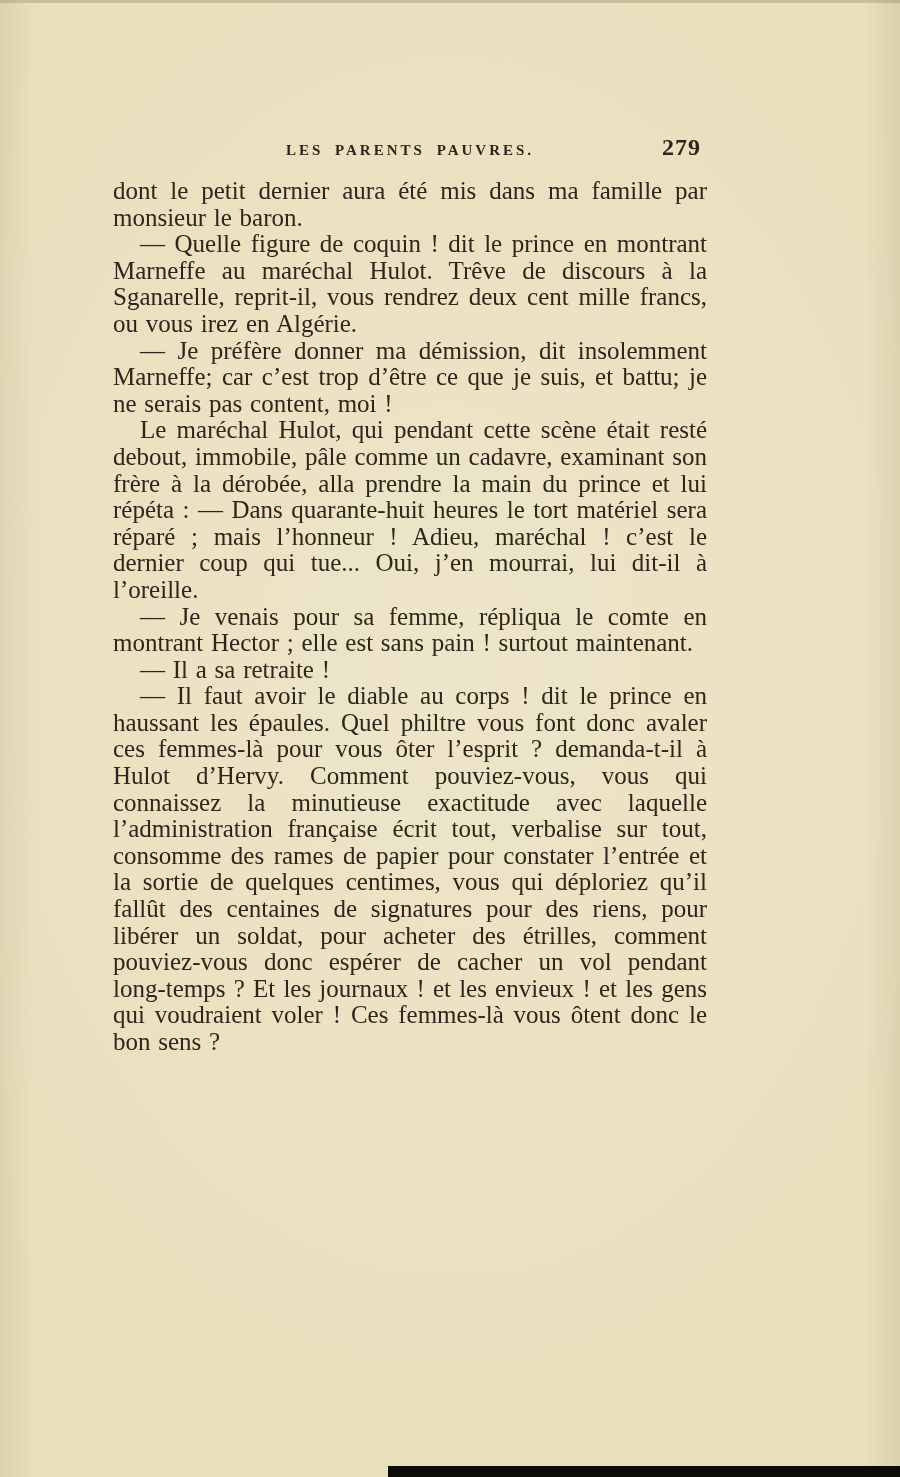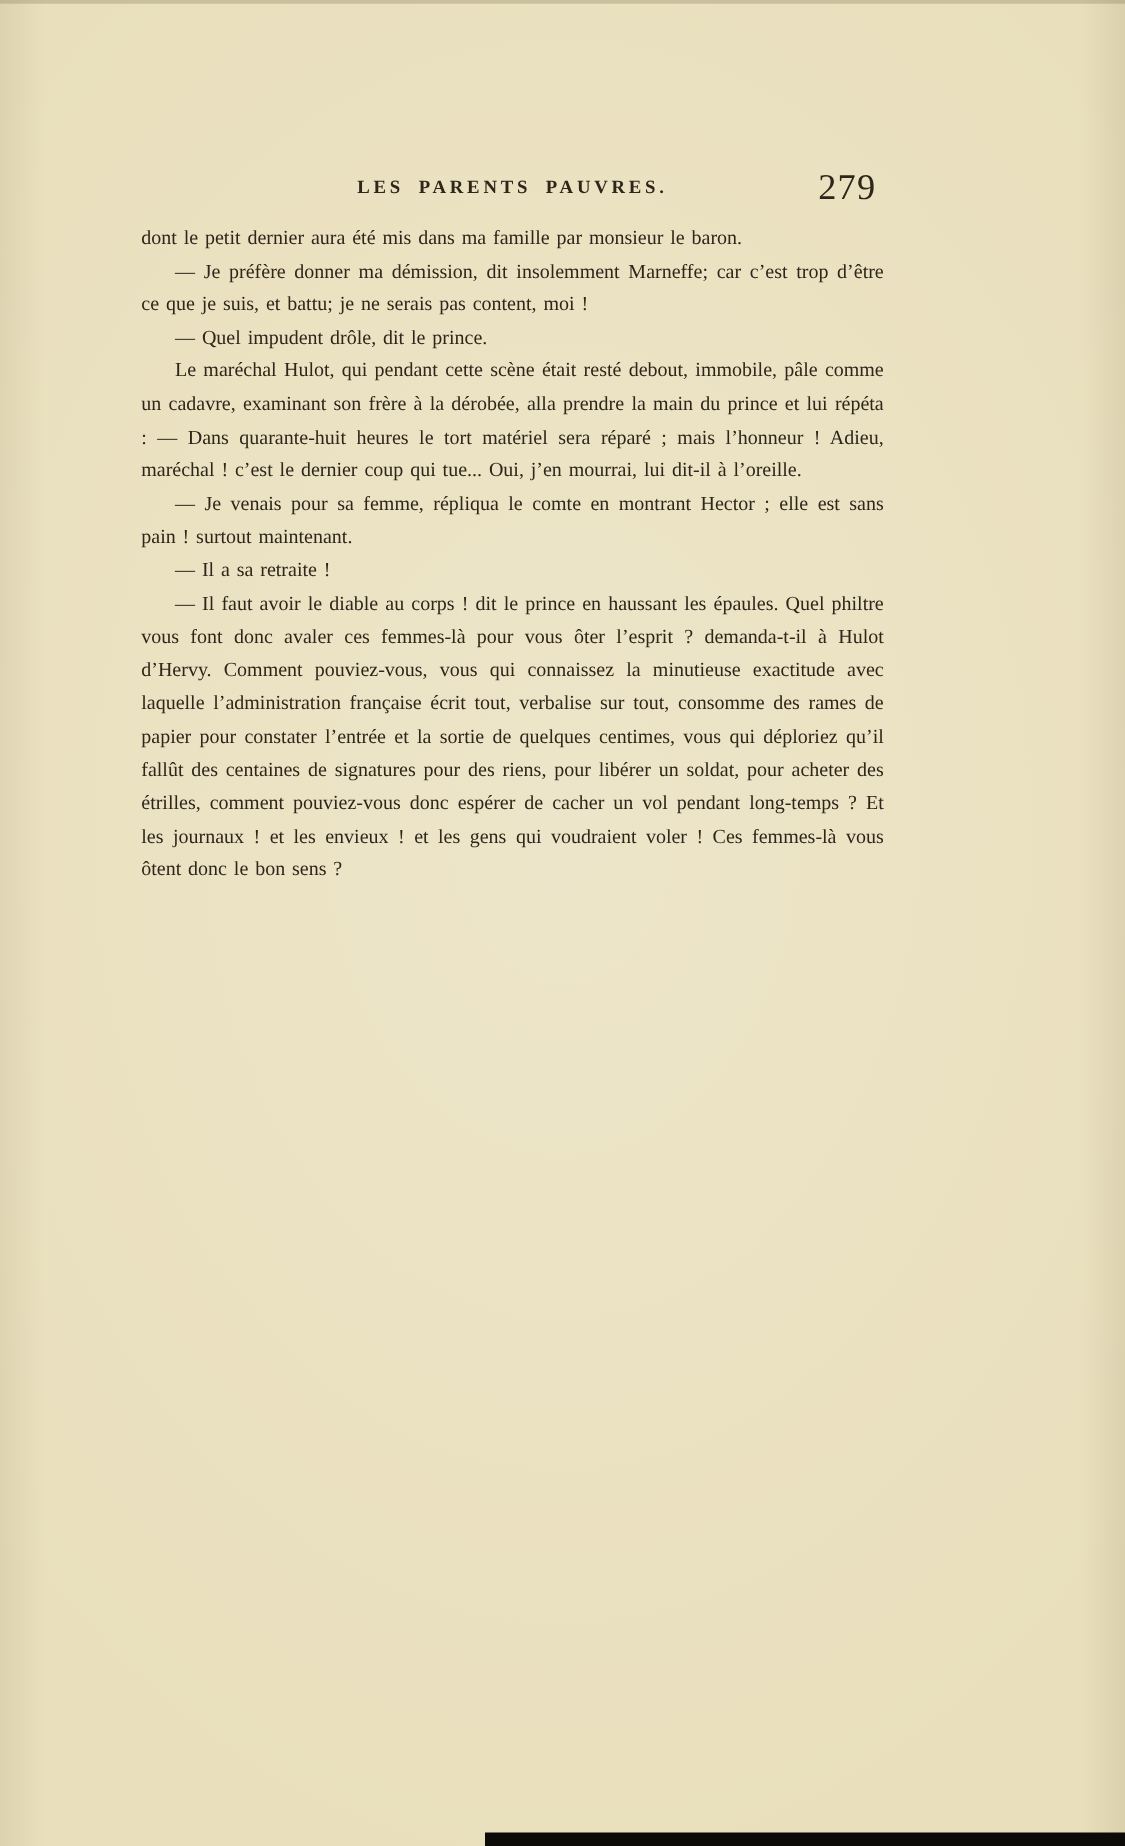--- a/index.html
+++ b/index.html
@@ -42,27 +42,27 @@
     letter-spacing: 3px;
     word-spacing: 5px;
     white-space: nowrap;
     font-weight: bold;
     color: var(--ink);
   }
   .page-number {
     position: absolute;
     right: 6px;
     top: -4px;
-    font-size: 29px;
-    font-weight: normal;
+    font-size: 24px;
+    font-weight: bold;
     letter-spacing: 1px;
     color: var(--ink);
   }
   .text-block {
-    font-size: 16px;
+    font-size: 25px;
     line-height: 26.6px;
     text-align: justify;
     word-spacing: 1.5px;
     color: var(--ink);
   }
   .para { margin: 0; }
   .para.indent { text-indent: 27px; }
   .italic { font-style: italic; letter-spacing: 0.5px; }
   .scan-bottom-bar {
     position: absolute;
@@ -88,22 +88,22 @@
   <div class="scan-top-edge"></div>
 
   <div class="content">
     <div class="page-header">
       <span class="running-title">LES PARENTS PAUVRES.</span>
       <span class="page-number">279</span>
     </div>
 
     <div class="text-block">
         <p class="para"><span>dont le petit dernier aura été mis dans ma famille par monsieur le baron.</span></p>
+        <p class="para indent"><span>— Quelle figure de coquin ! dit le prince en montrant Marneffe au maréchal Hulot. Trêve de discours à la Sganarelle, reprit-il, vous rendrez deux cent mille francs, ou vous irez en Algérie.</span></p>
         <p class="para indent"><span>— Je préfère donner ma démission, dit insolemment Marneffe; car c’est trop d’être ce que je suis, et battu; je ne serais pas content, moi !</span></p>
-        <p class="para indent"><span>— Quel impudent drôle, dit le prince.</span></p>
         <p class="para indent"><span>Le maréchal Hulot, qui pendant cette scène était resté debout, immobile, pâle comme un cadavre, examinant son frère à la dérobée, alla prendre la main du prince et lui répéta : — Dans quarante-huit heures le tort matériel sera réparé ; mais l’honneur ! Adieu, maréchal ! c’est le dernier coup qui tue... Oui, j’en mourrai, lui dit-il à l’oreille.</span></p>
         <p class="para indent"><span>— Je venais pour sa femme, répliqua le comte en montrant Hector ; elle est sans pain ! surtout maintenant.</span></p>
         <p class="para indent"><span>— Il a sa retraite !</span></p>
         <p class="para indent"><span>— Il faut avoir le diable au corps ! dit le prince en haussant les épaules. Quel philtre vous font donc avaler ces femmes-là pour vous ôter l’esprit ? demanda-t-il à Hulot d’Hervy. Comment pouviez-vous, vous qui connaissez la minutieuse exactitude avec laquelle l’administration française écrit tout, verbalise sur tout, consomme des rames de papier pour constater l’entrée et la sortie de quelques centimes, vous qui déploriez qu’il fallût des centaines de signatures pour des riens, pour libérer un soldat, pour acheter des étrilles, comment pouviez-vous donc espérer de cacher un vol pendant long-temps ? Et les journaux ! et les envieux ! et les gens qui voudraient voler ! Ces femmes-là vous ôtent donc le bon sens ?</span></p>
       </div>
   </div>
 
   <div class="scan-bottom-bar"></div>
 </div>
 

